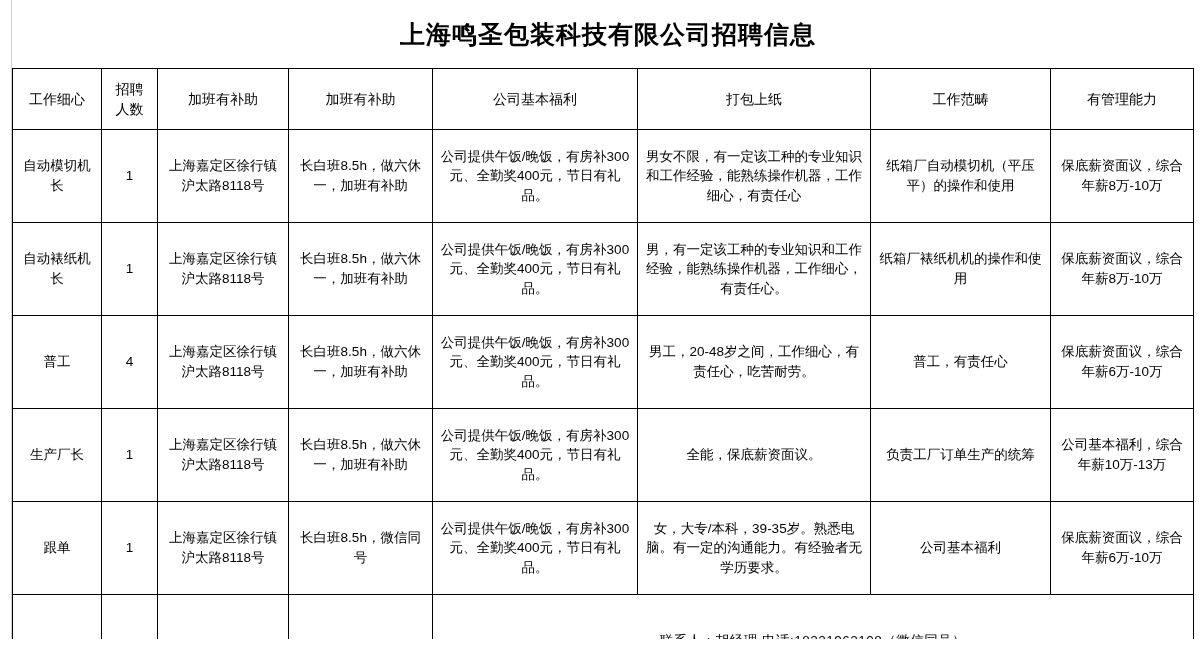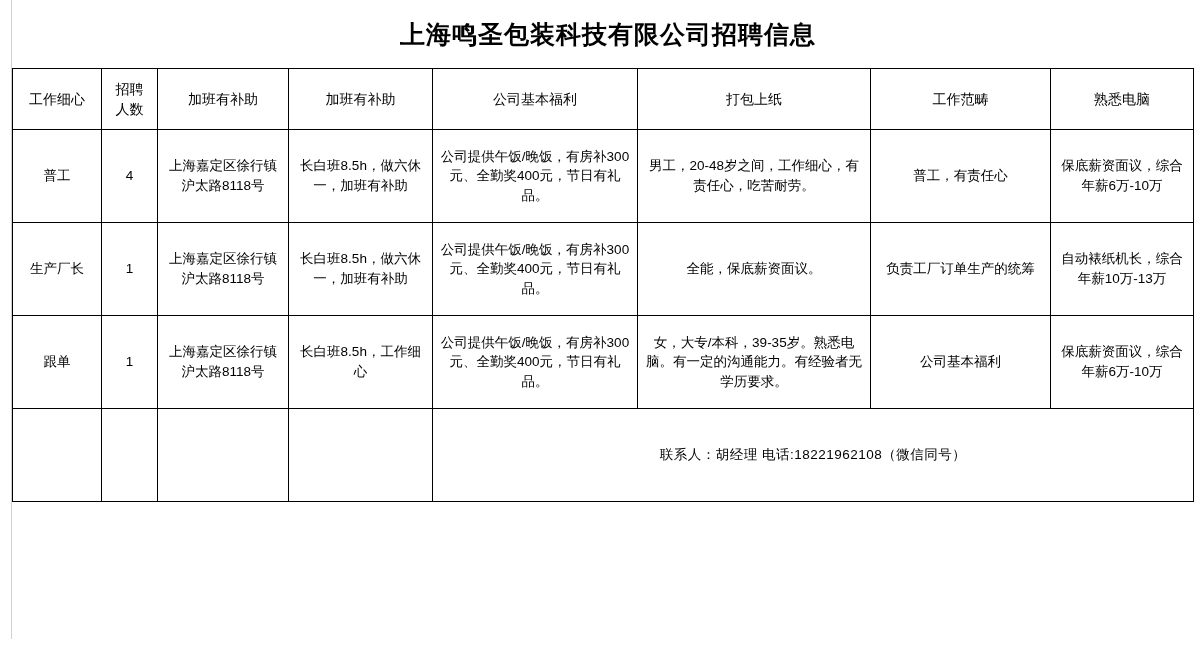--- a/index.html
+++ b/index.html
@@ -141,49 +141,69 @@
         <td>工作细心</td>
         <td>
           <div>招聘</div>
           <div>人数</div>
         </td>
         <td>加班有补助</td>
         <td>加班有补助</td>
         <td>公司基本福利</td>
         <td>打包上纸</td>
         <td>工作范畴</td>
-        <td>熟悉电脑</td>
+        <td>有管理能力</td>
       </tr>
     </thead>
     <tbody>
+      <tr>
+        <td>自动模切机长</td>
+        <td>1</td>
+        <td>上海嘉定区徐行镇沪太路8118号</td>
+        <td>长白班8.5h，做六休一，加班有补助</td>
+        <td>公司提供午饭/晚饭，有房补300元、全勤奖400元，节日有礼品。</td>
+        <td>男女不限，有一定该工种的专业知识和工作经验，能熟练操作机器，工作细心，有责任心</td>
+        <td>纸箱厂自动模切机（平压平）的操作和使用</td>
+        <td>保底薪资面议，综合年薪8万-10万</td>
+      </tr>
+      <tr>
+        <td>自动裱纸机长</td>
+        <td>1</td>
+        <td>上海嘉定区徐行镇沪太路8118号</td>
+        <td>长白班8.5h，做六休一，加班有补助</td>
+        <td>公司提供午饭/晚饭，有房补300元、全勤奖400元，节日有礼品。</td>
+        <td>男，有一定该工种的专业知识和工作经验，能熟练操作机器，工作细心，有责任心。</td>
+        <td>纸箱厂裱纸机机的操作和使用</td>
+        <td>保底薪资面议，综合年薪8万-10万</td>
+      </tr>
       <tr>
         <td>普工</td>
         <td>4</td>
         <td>上海嘉定区徐行镇沪太路8118号</td>
         <td>长白班8.5h，做六休一，加班有补助</td>
         <td>公司提供午饭/晚饭，有房补300元、全勤奖400元，节日有礼品。</td>
         <td>男工，20-48岁之间，工作细心，有责任心，吃苦耐劳。</td>
         <td>普工，有责任心</td>
         <td>保底薪资面议，综合年薪6万-10万</td>
       </tr>
       <tr>
         <td>生产厂长</td>
         <td>1</td>
         <td>上海嘉定区徐行镇沪太路8118号</td>
         <td>长白班8.5h，做六休一，加班有补助</td>
         <td>公司提供午饭/晚饭，有房补300元、全勤奖400元，节日有礼品。</td>
         <td>全能，保底薪资面议。</td>
         <td>负责工厂订单生产的统筹</td>
-        <td>自动裱纸机长，综合年薪10万-13万</td>
+        <td>公司基本福利，综合年薪10万-13万</td>
       </tr>
       <tr>
         <td>跟单</td>
         <td>1</td>
         <td>上海嘉定区徐行镇沪太路8118号</td>
-        <td>长白班8.5h，工作细心</td>
+        <td>长白班8.5h，微信同号</td>
         <td>公司提供午饭/晚饭，有房补300元、全勤奖400元，节日有礼品。</td>
         <td>女，大专/本科，39-35岁。熟悉电脑。有一定的沟通能力。有经验者无学历要求。</td>
         <td>公司基本福利</td>
         <td>保底薪资面议，综合年薪6万-10万</td>
       </tr>
       <tr class="contact-row">
         <td class="contact-blank"></td>
         <td class="contact-blank"></td>
         <td class="contact-blank"></td>
         <td class="contact-blank"></td>

